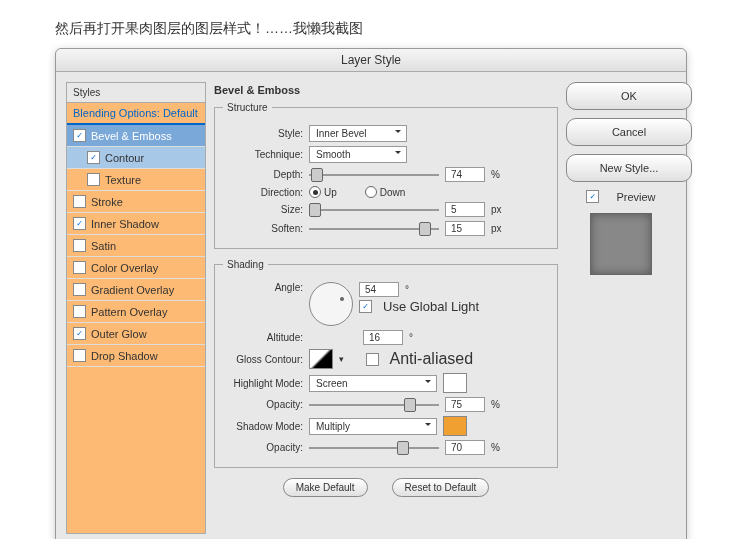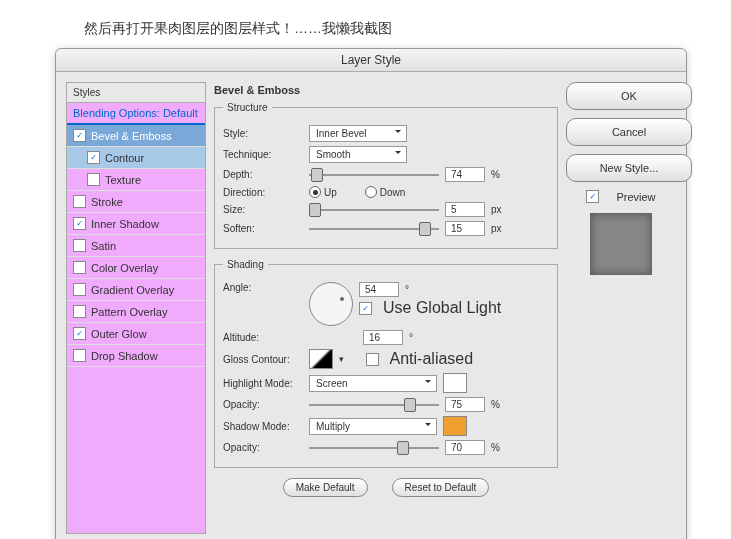--- a/index.html
+++ b/index.html
@@ -1,36 +1,36 @@
 <!DOCTYPE html>
 <html><head>
 <meta charset="utf-8">
 <style>
 body{margin:0;font:11px Arial,sans-serif;background:#fff;color:#333}
-.caption{padding:20px 0 10px 84px;font-size:14px;color:#333}
+.caption{padding:20px 0 10px 55px;font-size:14px;color:#333}
 .dialog{width:630px;margin-left:55px;background:#e8e8e8;border:1px solid #999;border-radius:6px;box-shadow:0 2px 8px rgba(0,0,0,.2)}
 .titlebar{text-align:center;padding:4px;border-bottom:1px solid #aaa;background:linear-gradient(#f5f5f5,#e0e0e0);border-radius:6px 6px 0 0;font-size:12px}
 .body{display:flex;padding:10px;gap:8px}
 .col-left{width:140px}
 .col-mid{flex:1}
 .col-right{width:110px}
 .styles-hdr{border:1px solid #aaa;background:#e8e8e8;padding:4px 6px;font-size:10px}
-.styles-list{border:1px solid #aaa;border-top:none;background:#f0abfc;height:430px}
+.styles-list{border:1px solid #aaa;border-top:none;background:#fdba74;height:430px}
 .srow{display:flex;align-items:center;padding:4px 6px;border-bottom:1px solid #ddd;cursor:default}
 .srow.blend{color:#06c;border-bottom:2px solid #06c}
 .srow.sel{background:#a8c8e8}
 .srow.sub{padding-left:20px}
 .srow.sel-dark{background:#7aa8d8;color:#fff}
 .chk{width:11px;height:11px;border:1px solid #888;background:#fff;margin-right:5px;display:inline-flex;align-items:center;justify-content:center;font-size:8px;color:#06c}
 .chk.on::before{content:"✓"}
 .panel-title{font-weight:bold;font-size:11px;padding:2px 0}
 fieldset{border:1px solid #aaa;margin:4px 0 10px;padding:8px}
 legend{font-size:10px;padding:0 4px}
 .fr{display:flex;align-items:center;margin:4px 0;gap:6px}
-.lbl{width:80px;font-size:10px}
+.lbl{width:80px;text-align:right;font-size:10px}
 .dd{border:1px solid #999;background:#fff;padding:2px 20px 2px 6px;font-size:10px;position:relative;min-width:70px}
 .dd::after{content:"";position:absolute;right:5px;top:4px;border:3px solid transparent;border-top-color:#333}
 .slider{flex:1;height:14px;position:relative;max-width:130px}
 .slider::before{content:"";position:absolute;left:0;right:0;top:6px;height:2px;background:#999}
 .thumb{position:absolute;top:0;width:10px;height:12px;background:#ccc;border:1px solid #666;border-radius:2px}
 .num{width:28px;border:1px solid #999;background:#fff;padding:1px 5px;font-size:10px;text-align:left}
 .unit{font-size:10px;width:14px}
 .radio{display:inline-flex;align-items:center;gap:3px;font-size:10px}
 .rdot{width:10px;height:10px;border:1px solid #666;border-radius:50%;background:#fff;display:inline-flex;align-items:center;justify-content:center}
 .rdot.on::before{content:"";width:5px;height:5px;background:#333;border-radius:50%}
@@ -160,21 +160,21 @@
         <div class="fr" style="align-items:flex-start">
           <span class="lbl">Angle:</span>
           <span class="angle-dial"></span>
           <div>
             <div class="fr" style="margin:0">
                 <span class="num">54</span>
                 <span class="unit">°</span>
               </div>
             <div class="fr" style="margin:2px 0 0">
                 <span class="chk on"></span>
-                <span style="font-size:16px">Use Global Light</span>
+                <span style="font-size:13px">Use Global Light</span>
               </div>
           </div>
         </div>
         <div class="fr">
             <span class="lbl">Altitude:</span>
             <span style="width:48px"></span>
             <span class="num">16</span>
             <span class="unit">°</span>
           </div>
         <div class="fr">

